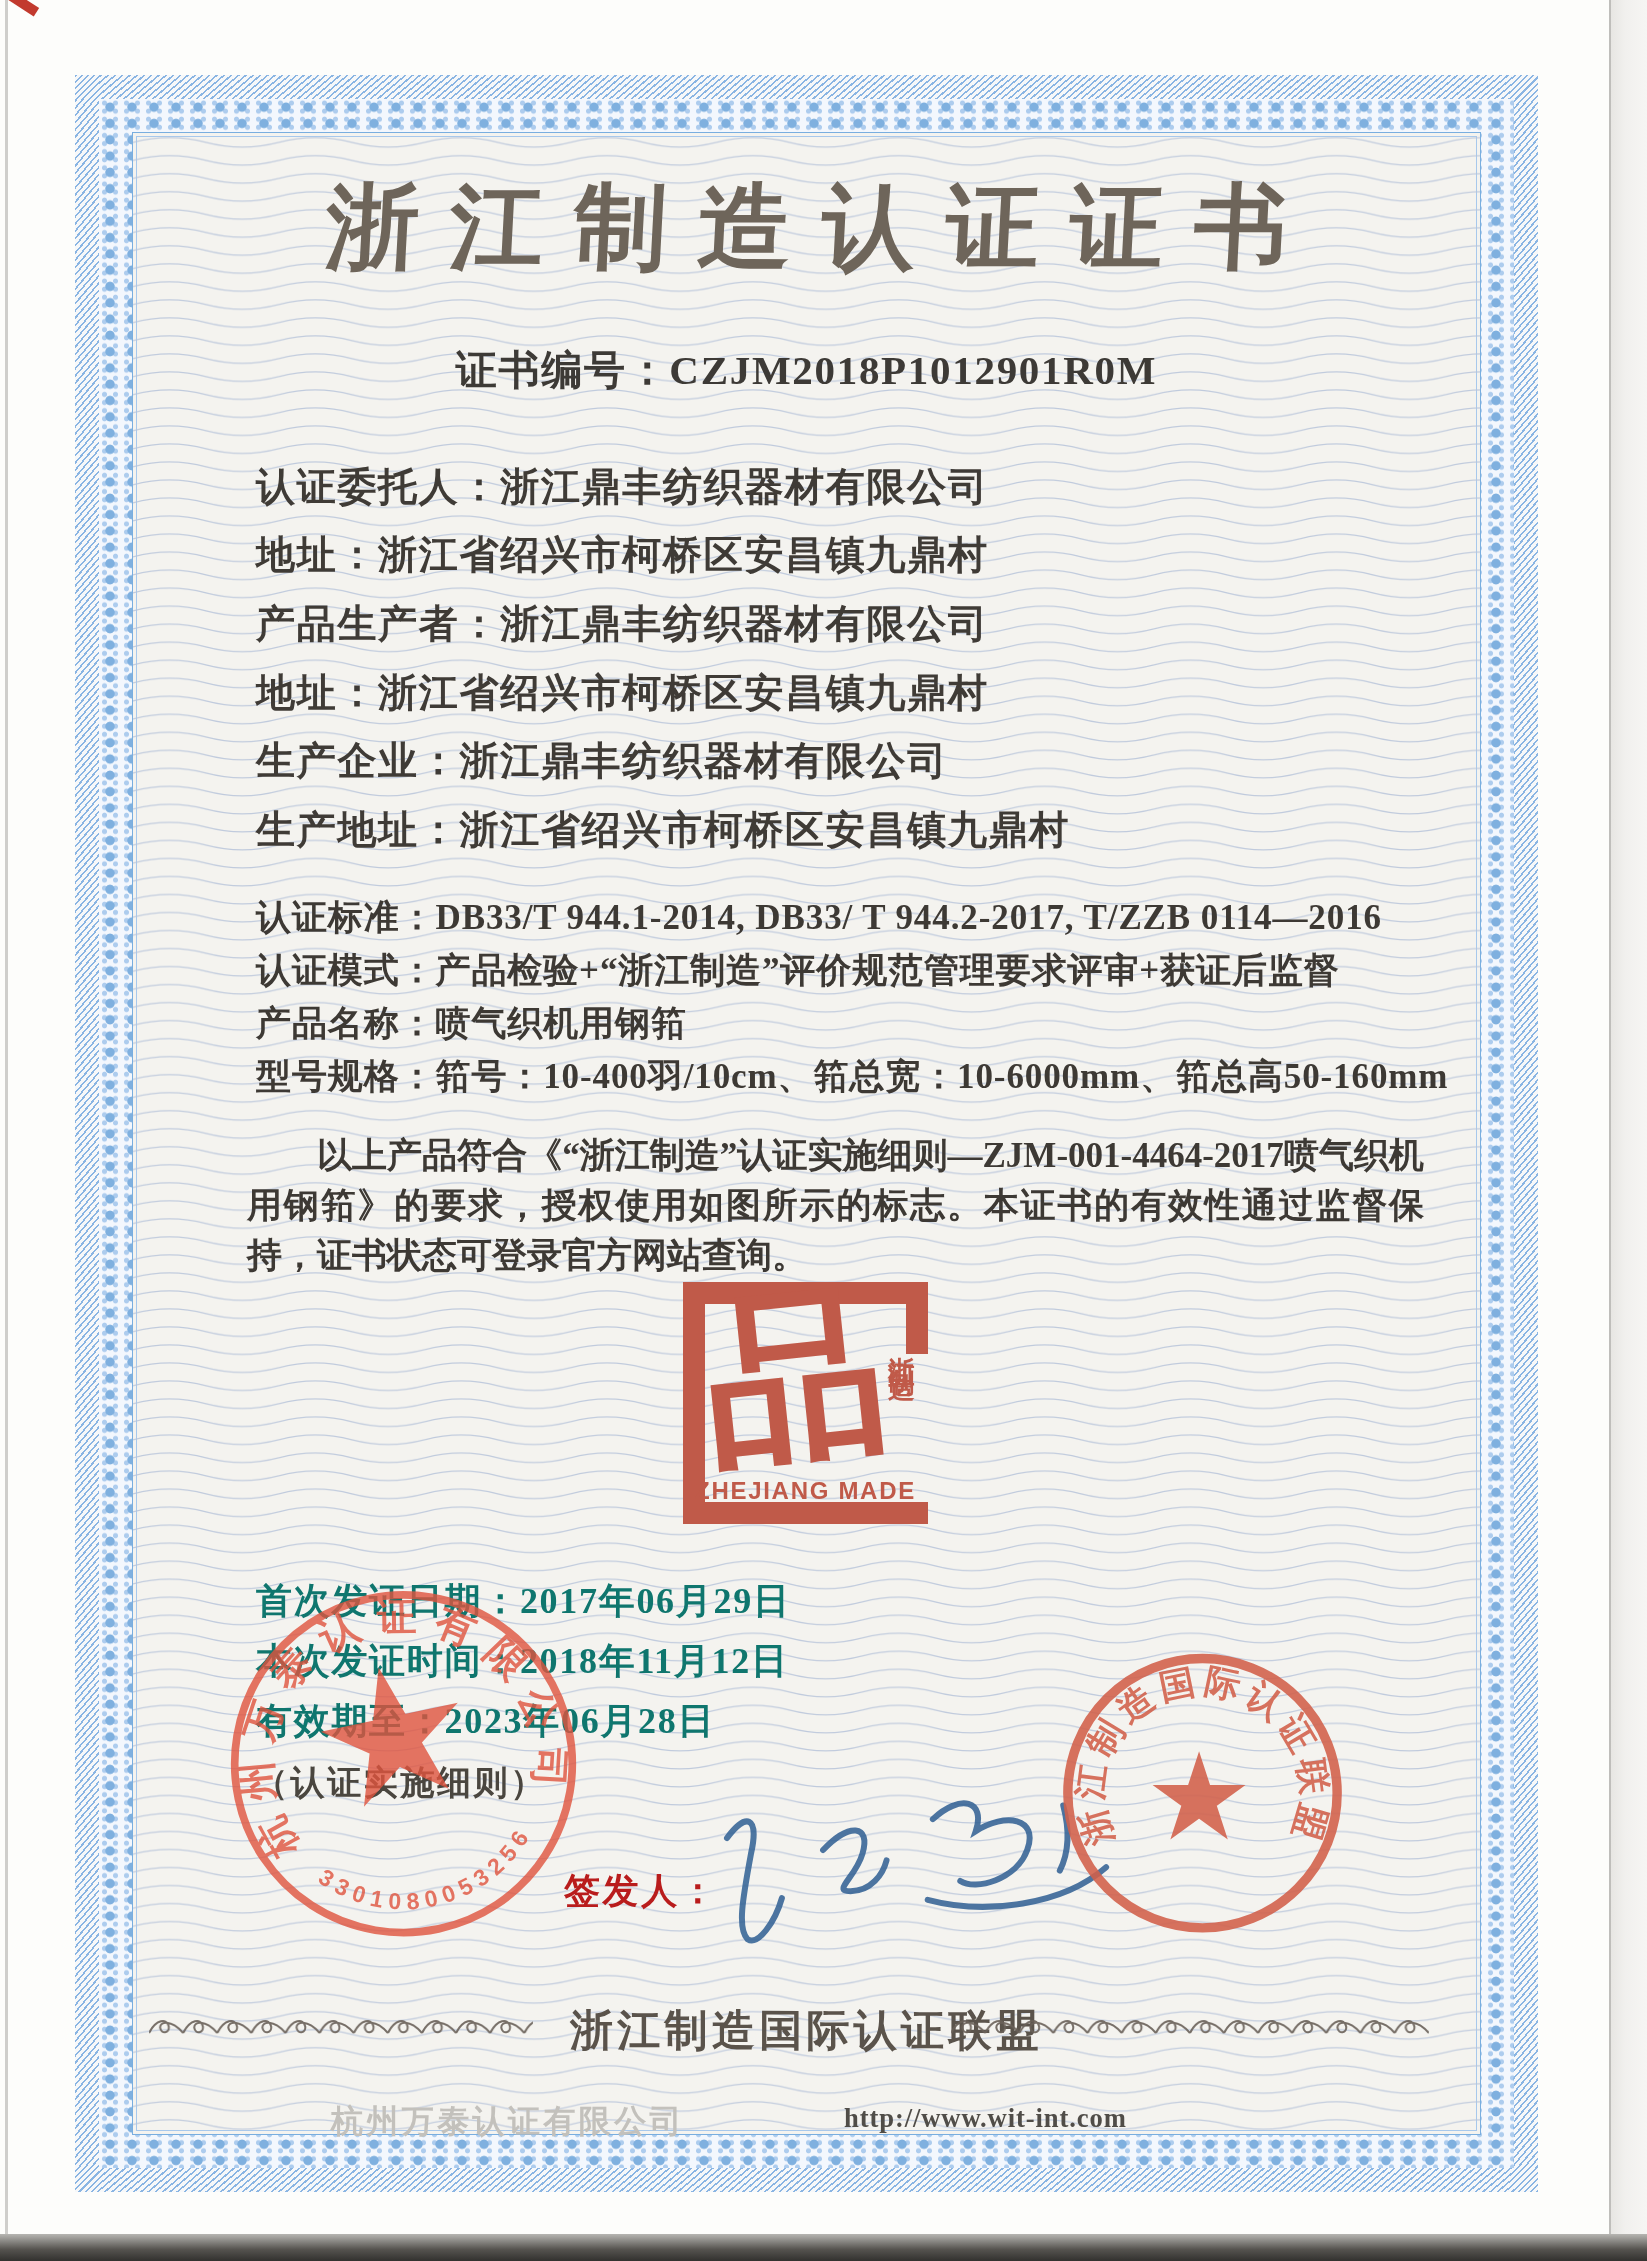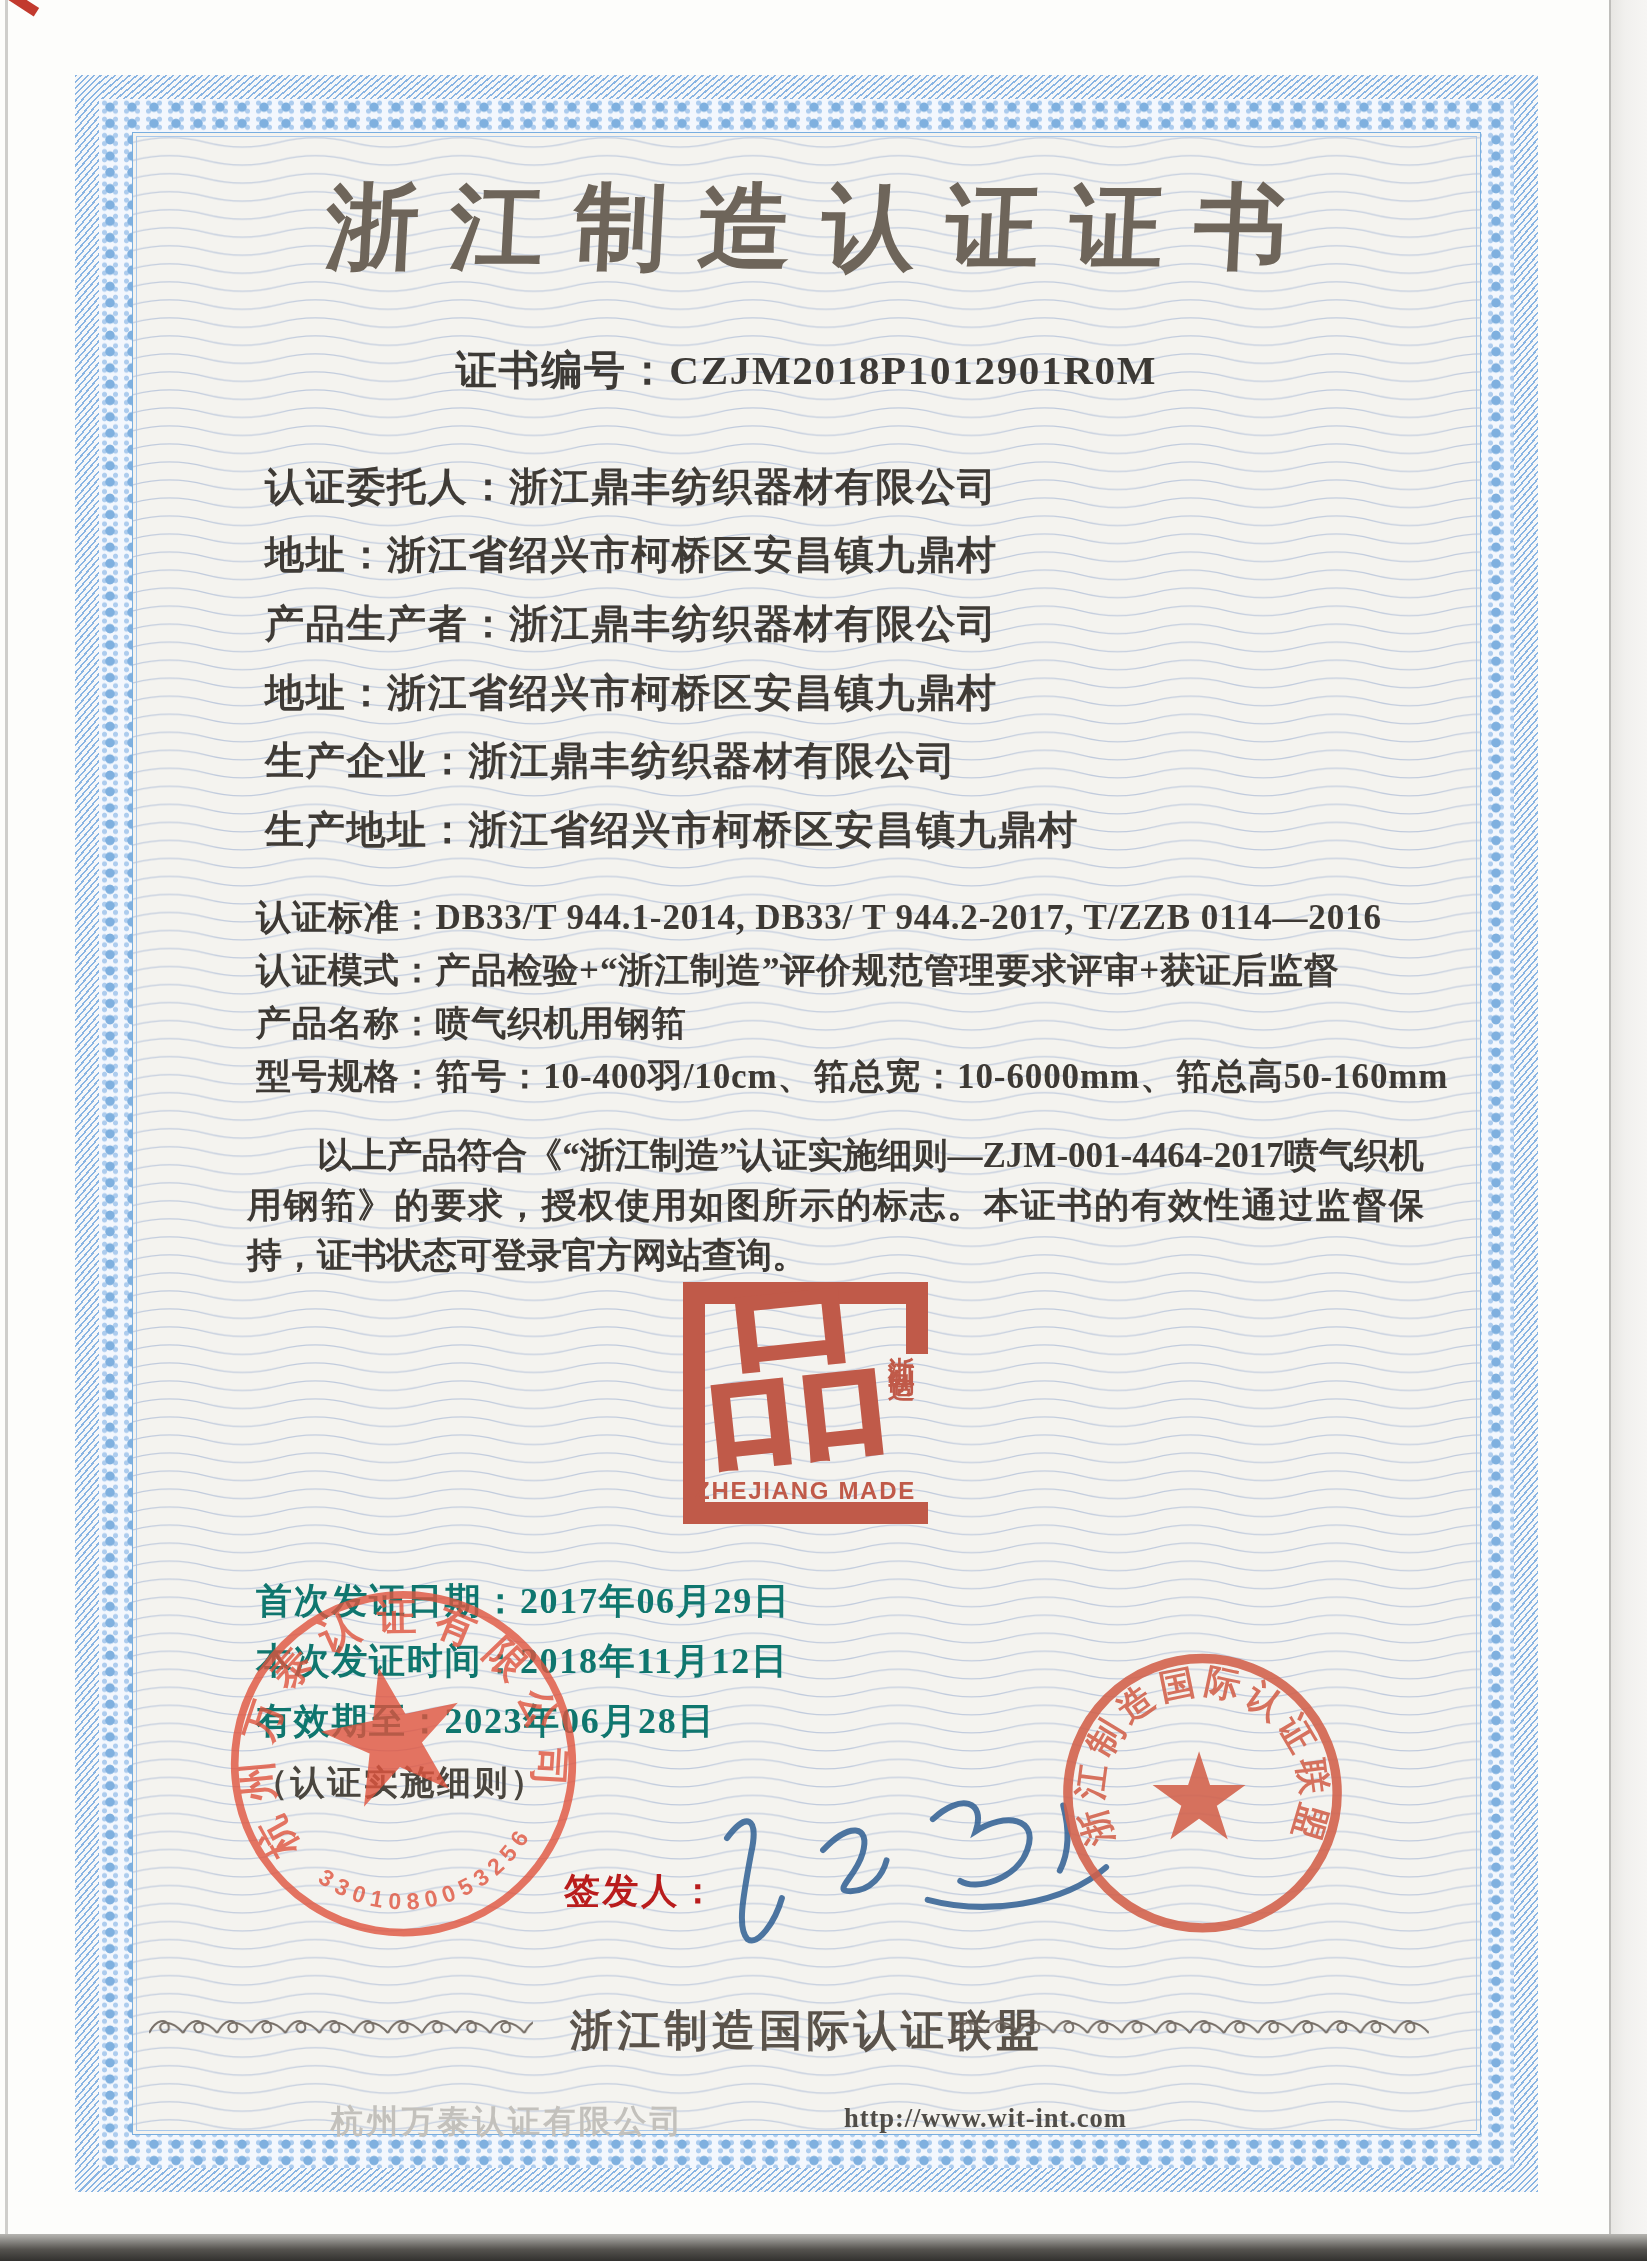--- a/index.html
+++ b/index.html
@@ -31,21 +31,21 @@
   .inner{position:absolute;inset:33px;background:#f4f3ef;border:1.7px solid #79aedf;}
   .inner2{position:absolute;inset:3.4px;border:0.9px solid #a7c8ec;}
   .waves{position:absolute;inset:0;width:100%;height:100%;}
   
   .abs{position:absolute;white-space:nowrap;}
   .page-title{left:75px;width:1463px;top:165px;text-align:center;
     font-size:93px;font-weight:700;color:#6e655a;letter-spacing:31px;text-indent:31px;
     transform:skewX(-3deg);}
   .cert-no{left:75px;width:1463px;top:343px;text-align:center;
     font-size:41px;font-weight:700;color:#3d3a36;letter-spacing:1.7px;}
-  .field{left:256px;font-size:39px;font-weight:700;color:#3f3b36;letter-spacing:1.7px;margin-left:9px;}
+  .field{left:256px;font-size:39px;font-weight:700;color:#3f3b36;letter-spacing:1.7px;}
   .spec{left:256px;font-size:35px;font-weight:700;color:#3d3934;letter-spacing:0.9px;}
   .para{position:absolute;left:247px;top:1131px;width:1177px;
     font-size:35px;line-height:50px;font-weight:600;color:#3d3934;
     text-align:justify;text-indent:2em;white-space:normal;}
   .date-line{left:256px;font-size:36px;font-weight:700;color:#0f766e;letter-spacing:1.7px;}
   .seal-note{left:254px;top:1760px;font-size:34px;font-weight:600;color:#4a463f;letter-spacing:2.6px;}
   .issuer{left:564px;top:1867px;font-size:36px;font-weight:700;color:#b91c1c;letter-spacing:2.6px;}
   .alliance{left:75px;width:1463px;top:2002px;text-align:center;
     font-size:43px;font-weight:700;color:#5a534b;letter-spacing:4.3px;}
   .agency{left:331px;top:2100px;font-size:32px;font-weight:700;color:#c3c1bc;letter-spacing:3.4px;}

